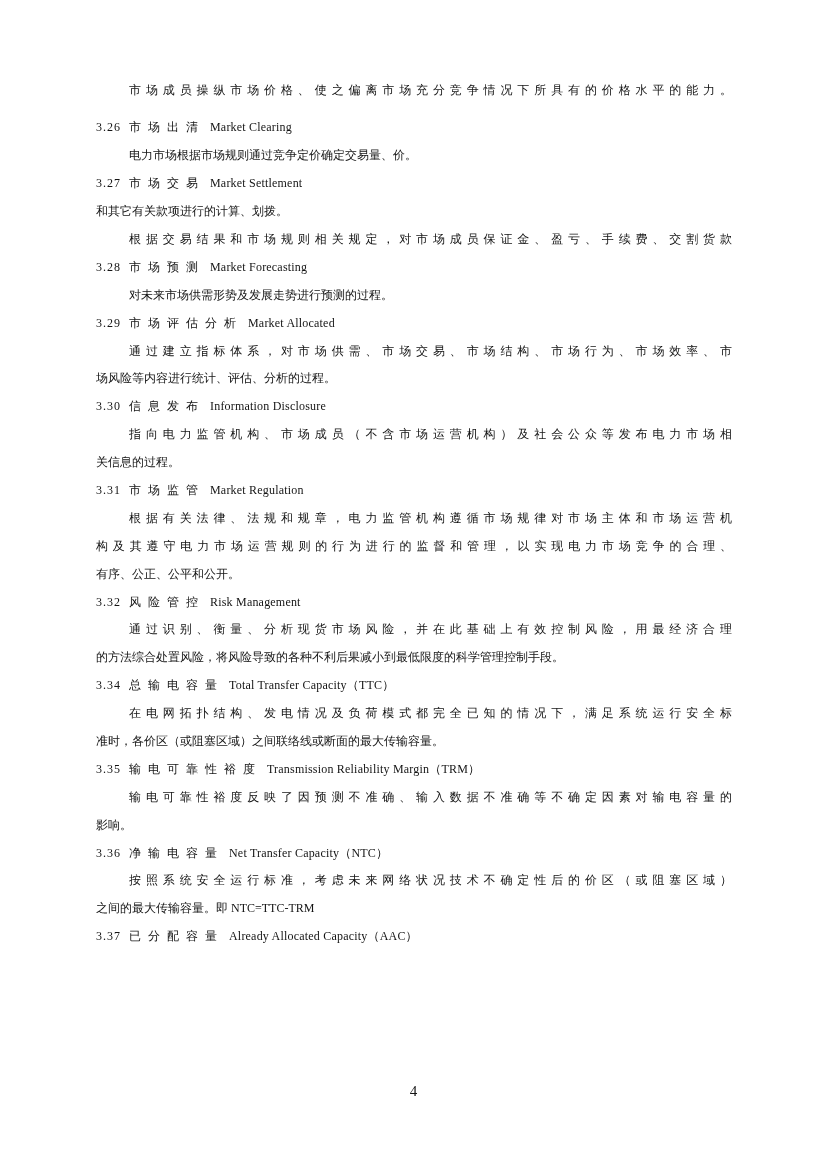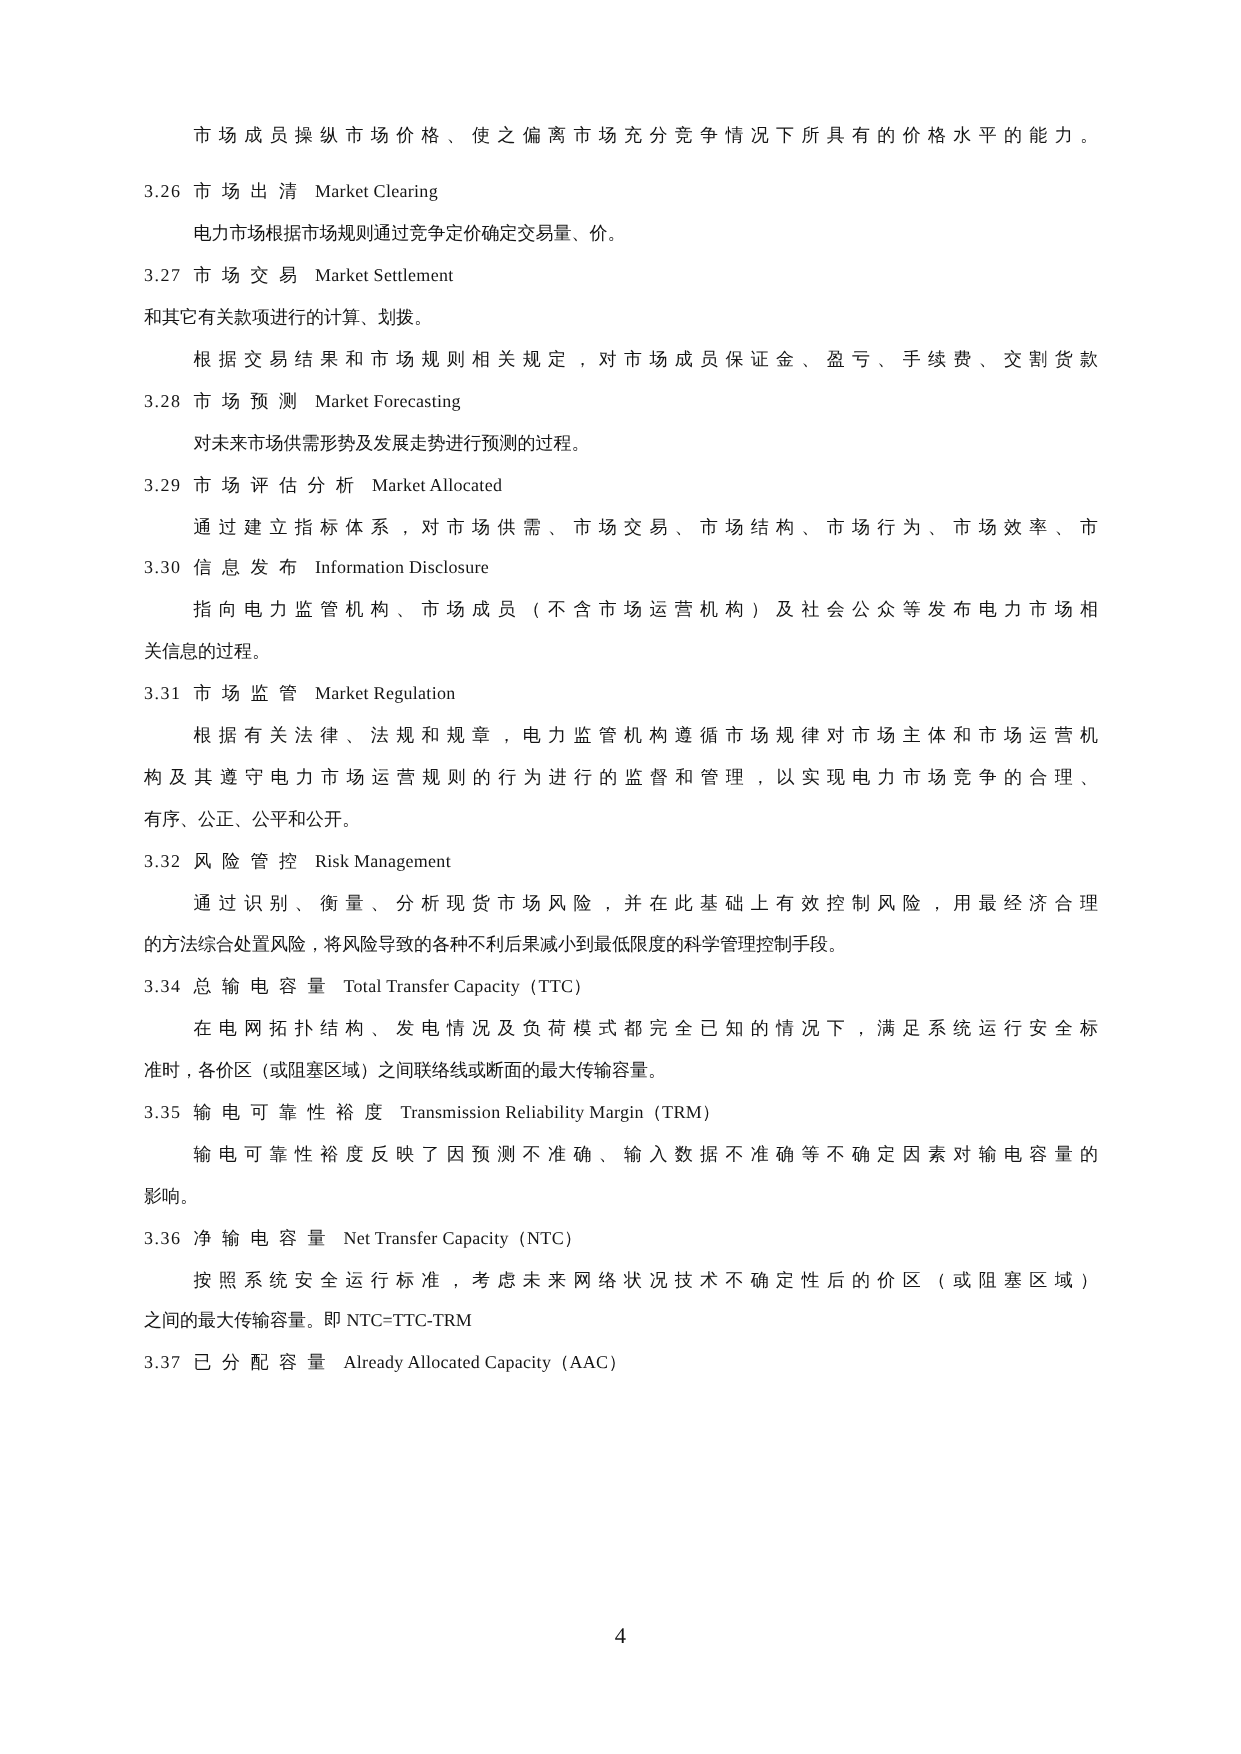--- a/index.html
+++ b/index.html
@@ -84,20 +84,21 @@
       <span class="h-num">3.28</span><span class="h-term">市场预测</span><span class="h-en">Market Forecasting</span>
     </div>
   <div class="line indent">对未来市场供需形势及发展走势进行预测的过程。</div>
         </div>
 
   <div class="entry">
     <div class="line entry-heading">
       <span class="h-num">3.29</span><span class="h-term">市场评估分析</span><span class="h-en">Market Allocated</span>
     </div>
   <div class="line indent stretch">通过建立指标体系，对市场供需、市场交易、市场结构、市场行为、市场效率、市</div>
+          <div class="line">场风险等内容进行统计、评估、分析的过程。</div>
         </div>
 
   <div class="entry">
     <div class="line entry-heading">
       <span class="h-num">3.30</span><span class="h-term">信息发布</span><span class="h-en">Information Disclosure</span>
     </div>
   <div class="line indent stretch">指向电力监管机构、市场成员（不含市场运营机构）及社会公众等发布电力市场相</div>
           <div class="line">关信息的过程。</div>
         </div>
 

